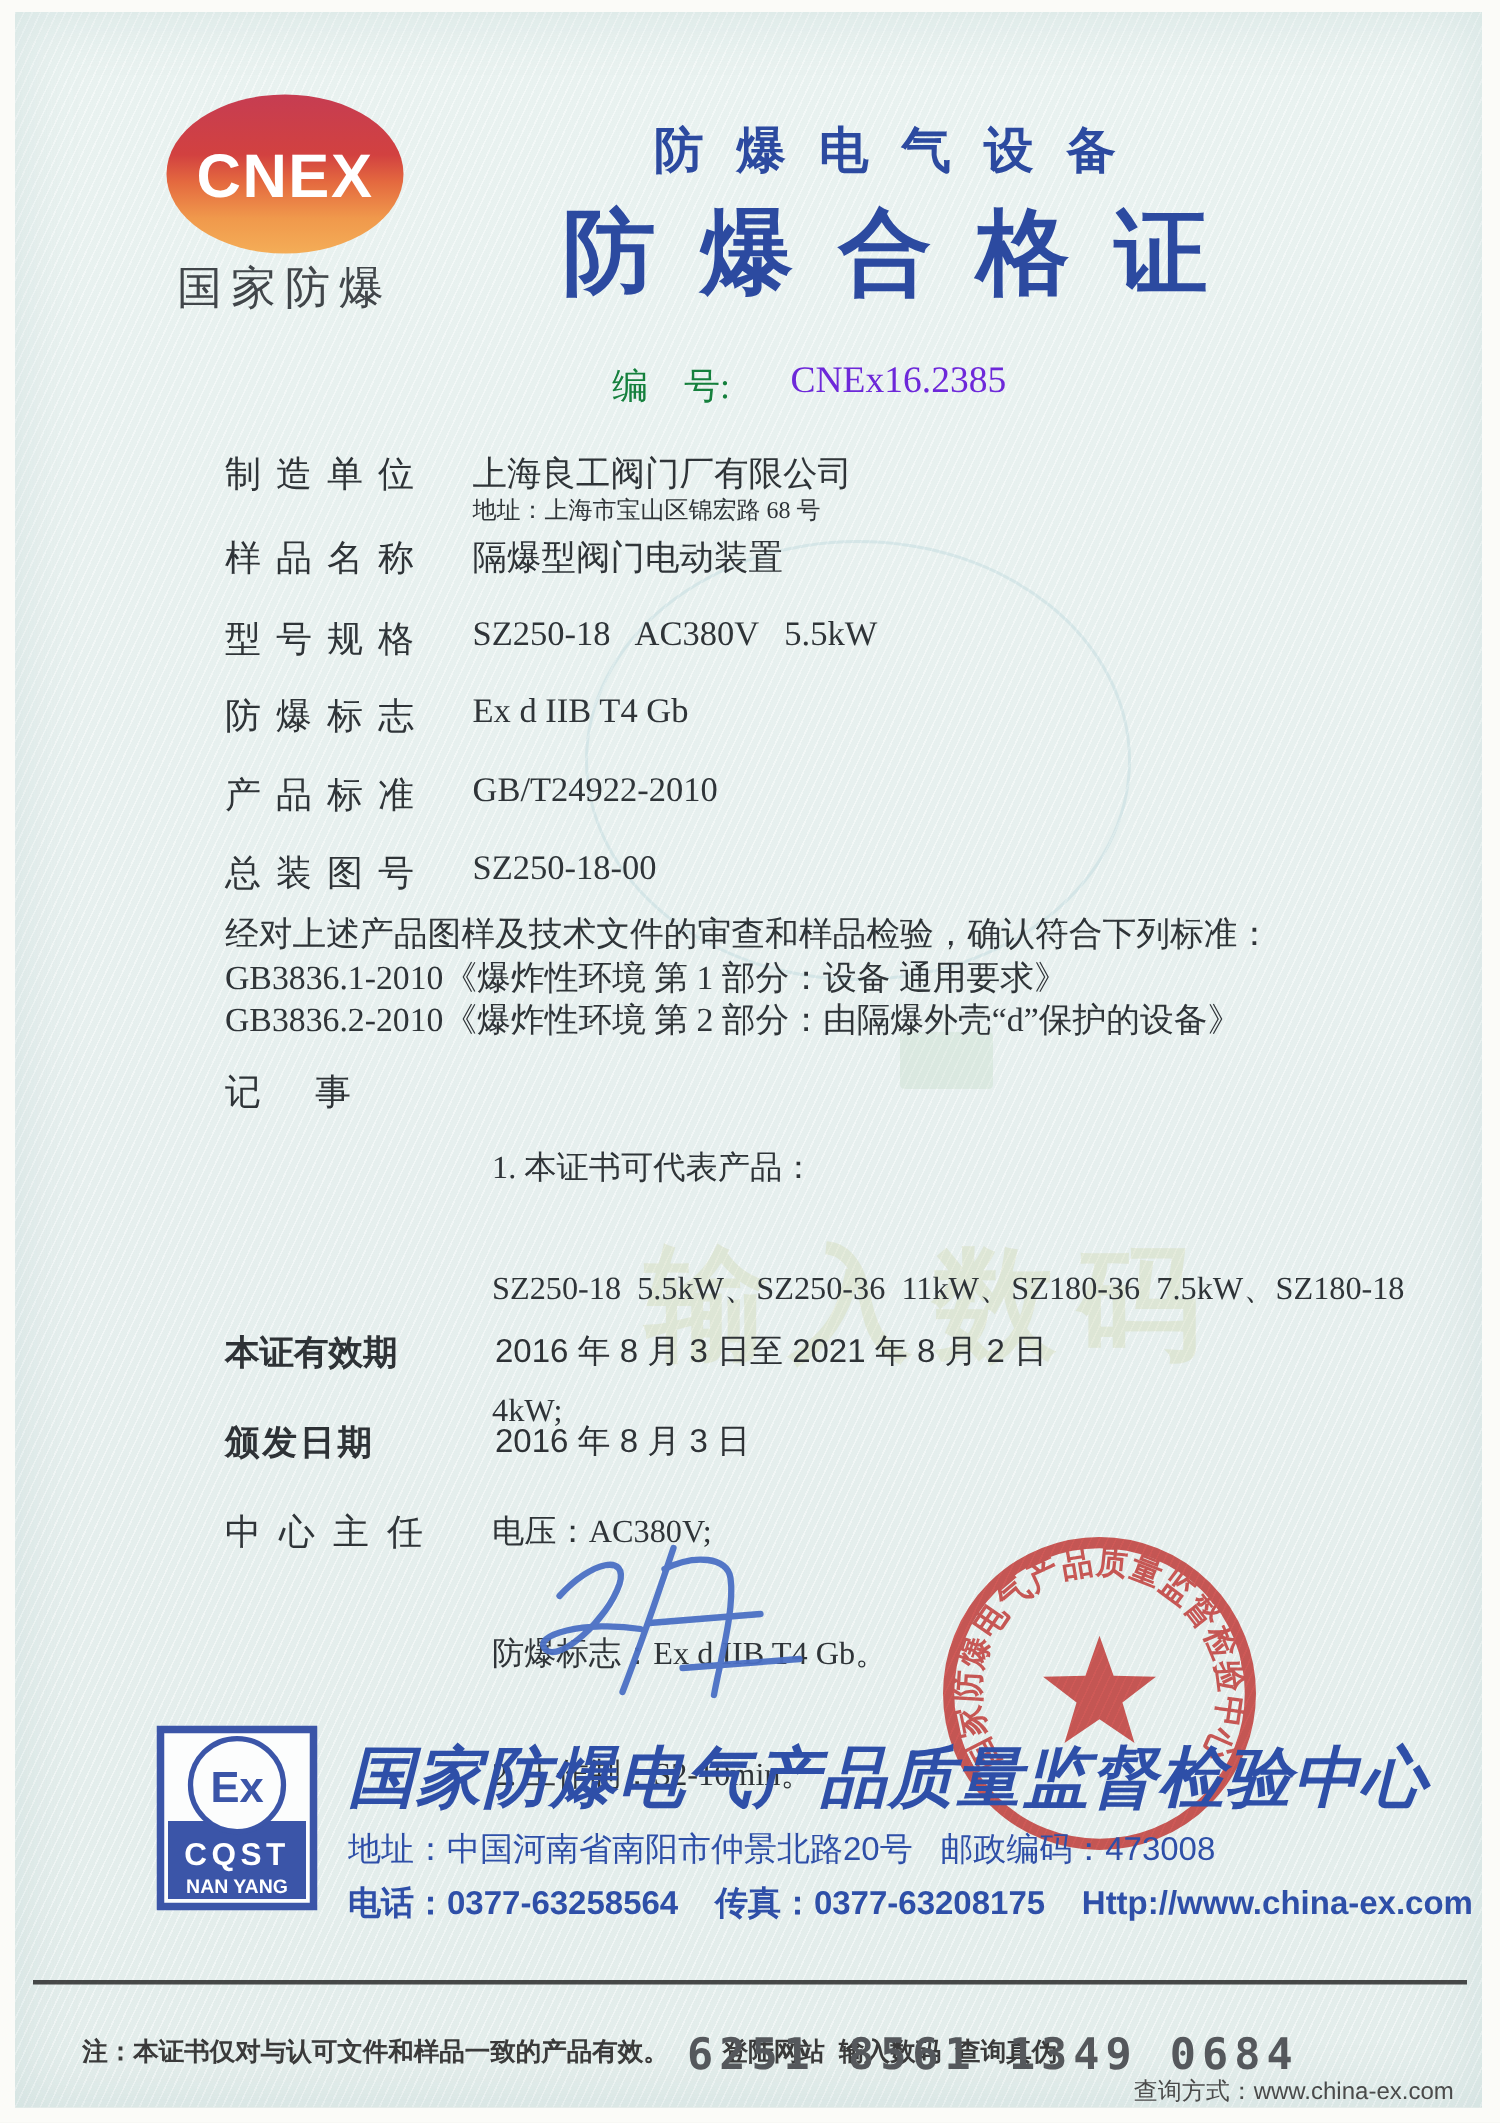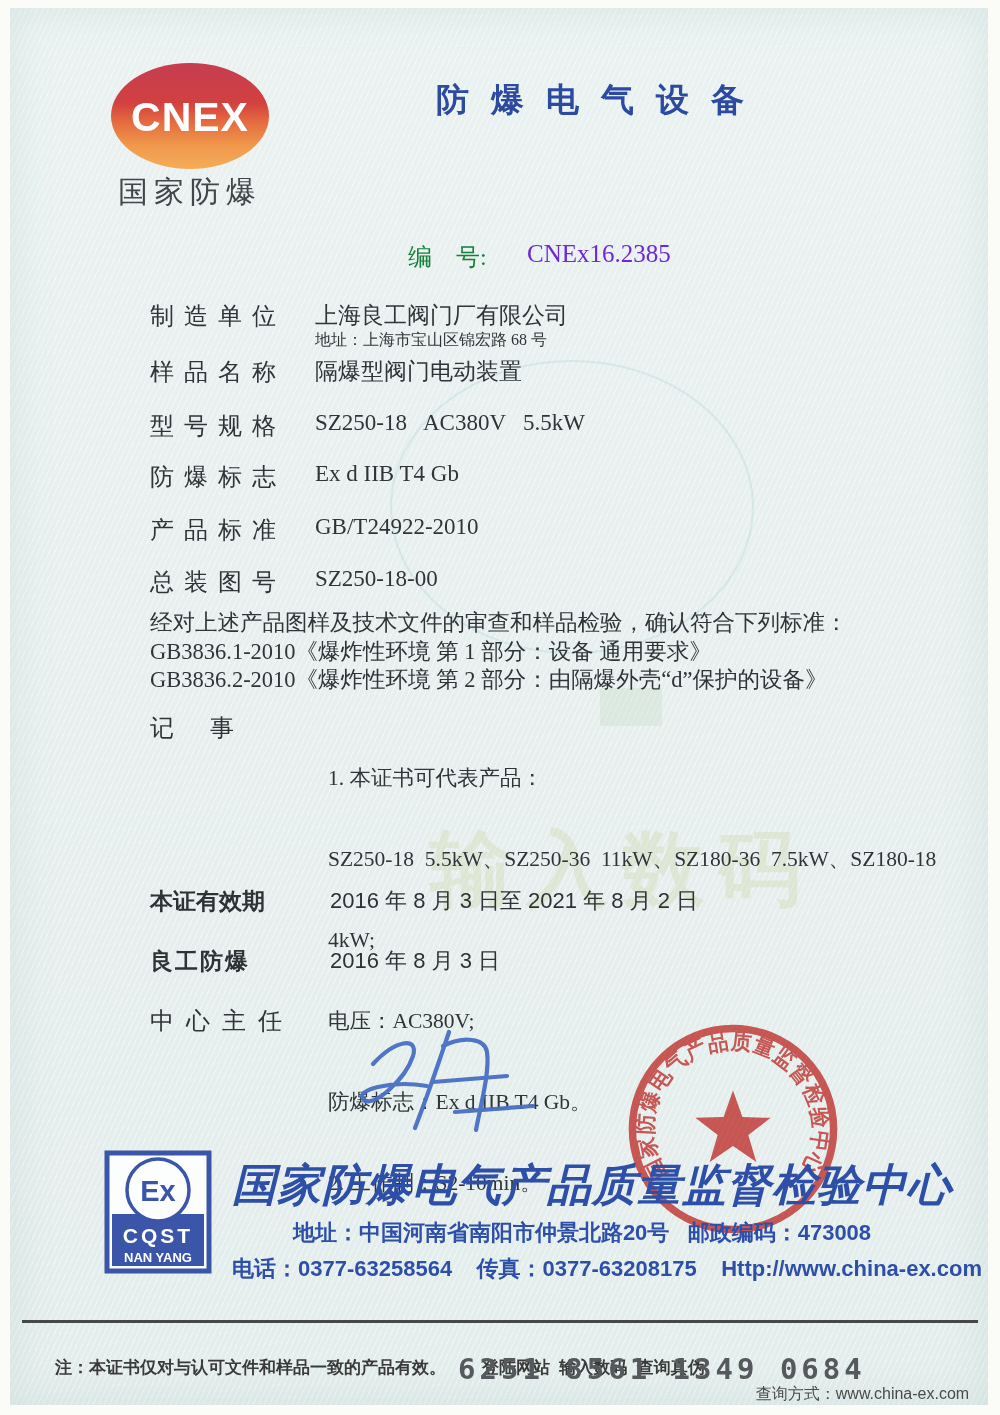--- a/index.html
+++ b/index.html
@@ -43,20 +43,21 @@
         <stop offset="0.78" stop-color="#f0994c"></stop>
         <stop offset="1" stop-color="#f4ad57"></stop>
       </linearGradient>
     </defs>
     <ellipse cx="82" cy="56" rx="79" ry="53" fill="url(#cnexgrad)"></ellipse>
     <text x="82" y="71" text-anchor="middle" font-family="Liberation Sans, sans-serif" font-size="41" font-weight="bold" fill="#ffffff" letter-spacing="1">CNEX</text>
   </svg>
   <div class="abs serif" style="left:100px;top:172px;width:180px;text-align:center;font-size:30px;color:#41464a;letter-spacing:6px;">国家防爆</div>
 
   <div class="abs sans blue" style="left:280px;top:78px;width:620px;text-align:center;font-size:33px;font-weight:bold;letter-spacing:22px;text-indent:22px;">防爆电气设备</div>
+  <div class="abs sans blue" style="left:280px;top:126px;width:620px;text-align:center;font-size:62px;font-weight:bold;letter-spacing:30px;text-indent:30px;">防爆合格证</div>
 
   <div class="abs serif" style="left:408px;top:241px;font-size:24px;color:#15803d;white-space:pre;">编　号:</div>
   <div class="abs serif" style="left:527px;top:240px;font-size:25px;color:#6d28d9;">CNEx16.2385</div>
 
   <div class="abs label" style="left:150px;top:300px;">制 造 单 位</div>
   <div class="abs value" style="left:315px;top:300px;">上海良工阀门厂有限公司</div>
   <div class="abs value" style="left:315px;top:330px;font-size:16px;">地址：上海市宝山区锦宏路 68 号</div>
 
   <div class="abs label" style="left:150px;top:356px;">样 品 名 称</div>
   <div class="abs value" style="left:315px;top:356px;">隔爆型阀门电动装置</div>
@@ -85,21 +86,21 @@
     <div>SZ250-18  5.5kW、SZ250-36  11kW、SZ180-36  7.5kW、SZ180-18</div>
     <div>4kW;</div>
     <div>电压：AC380V;</div>
     <div>防爆标志：Ex d IIB T4 Gb。</div>
     <div>2. 工作制：S2-10min。</div>
   </div>
 
   <div class="abs sans" style="left:150px;top:886px;font-size:23px;font-weight:600;color:#2e3236;">本证有效期</div>
   <div class="abs sans" style="left:330px;top:886px;font-size:22px;font-weight:500;color:#2e3236;">2016 年 8 月 3 日至 2021 年 8 月 2 日</div>
 
-  <div class="abs sans" style="left:150px;top:946px;font-size:23px;font-weight:600;color:#2e3236;letter-spacing:2px;">良工防爆</div>
+  <div class="abs sans" style="left:150px;top:946px;font-size:23px;font-weight:600;color:#2e3236;letter-spacing:2px;">颁发日期</div>
   <div class="abs sans" style="left:330px;top:946px;font-size:22px;font-weight:500;color:#2e3236;">2016 年 8 月 3 日</div>
 
   <div class="abs label" style="left:150px;top:1005px;letter-spacing:3px;">中 心 主 任</div>
 
   <svg class="abs" style="left:345px;top:1024px;" width="195" height="110" viewBox="0 0 195 110">
     <g fill="none" stroke="#4a6fc4" stroke-width="4.2" stroke-linecap="round" opacity="0.95">
       <path d="M 28,40 C 50,16 74,12 68,32 C 60,56 28,84 19,76 C 8,66 46,56 82,62"></path>
       <path d="M 104,8 C 92,44 80,78 70,104"></path>
       <path d="M 98,22 C 118,12 140,14 142,28 C 145,48 135,84 131,106"></path>
       <path d="M 88,58 L 162,52"></path>
@@ -121,21 +122,21 @@
   <svg class="abs" style="left:104px;top:1150px;" width="108" height="124" viewBox="0 0 108 124">
     <rect x="3" y="3" width="102" height="118" fill="#fcfdfd" stroke="#3b55a8" stroke-width="5"></rect>
     <rect x="8" y="64" width="92" height="52" fill="#3b55a8"></rect>
     <circle cx="54" cy="40" r="31" fill="#fcfdfd" stroke="#3b55a8" stroke-width="3.5"></circle>
     <text x="54" y="51" text-anchor="middle" font-family="Liberation Sans, sans-serif" font-size="29" font-weight="bold" fill="#3b55a8">Ex</text>
     <text x="54" y="93" text-anchor="middle" font-family="Liberation Sans, sans-serif" font-size="21" font-weight="bold" fill="#ffffff" letter-spacing="3">CQST</text>
     <text x="54" y="112" text-anchor="middle" font-family="Liberation Sans, sans-serif" font-size="13" font-weight="bold" fill="#ffffff">NAN YANG</text>
   </svg>
 
   <div class="abs serif orgblue" style="left:232px;top:1156px;width:700px;font-size:44px;font-weight:bold;font-style:italic;letter-spacing:1px;white-space:nowrap;">国家防爆电气产品质量监督检验中心</div>
-  <div class="abs sans orgblue pre" style="left:232px;top:1218px;width:700px;text-align:center;font-size:22px;font-weight:bold;">地址：中国河南省南阳市仲景北路20号   邮政编码：473008</div>
+  <div class="abs sans orgblue pre" style="left:232px;top:1218px;width:700px;font-size:22px;font-weight:normal;">地址：中国河南省南阳市仲景北路20号   邮政编码：473008</div>
   <div class="abs sans orgblue pre" style="left:232px;top:1254px;width:710px;text-align:center;font-size:22px;font-weight:bold;">电话：0377-63258564    传真：0377-63208175    Http://www.china-ex.com</div>
 
   <div class="abs" style="left:22px;top:1320px;width:956px;height:3px;background:#2a2a2a;opacity:.85;"></div>
   <div class="abs sans" style="left:36px;top:1336px;font-size:17px;font-weight:bold;color:#3a3a3a;white-space:pre;">
     <span>注：本证书仅对与认可文件和样品一致的产品有效。</span><span style="display:inline-block;width:36px;"></span><span>登陆网站  输入数码  查询真伪</span>
   </div>
   <div class="abs mono pre" style="left:458px;top:1352px;font-size:29px;font-weight:bold;letter-spacing:4px;color:#55585c;">6251 8561 1349 0684</div>
   <div class="abs sans" style="left:738px;top:1366px;font-size:16px;color:#4a4a4a;white-space:pre;">
     <span>查询方式：</span><span>www.china-ex.com</span>
   </div>

